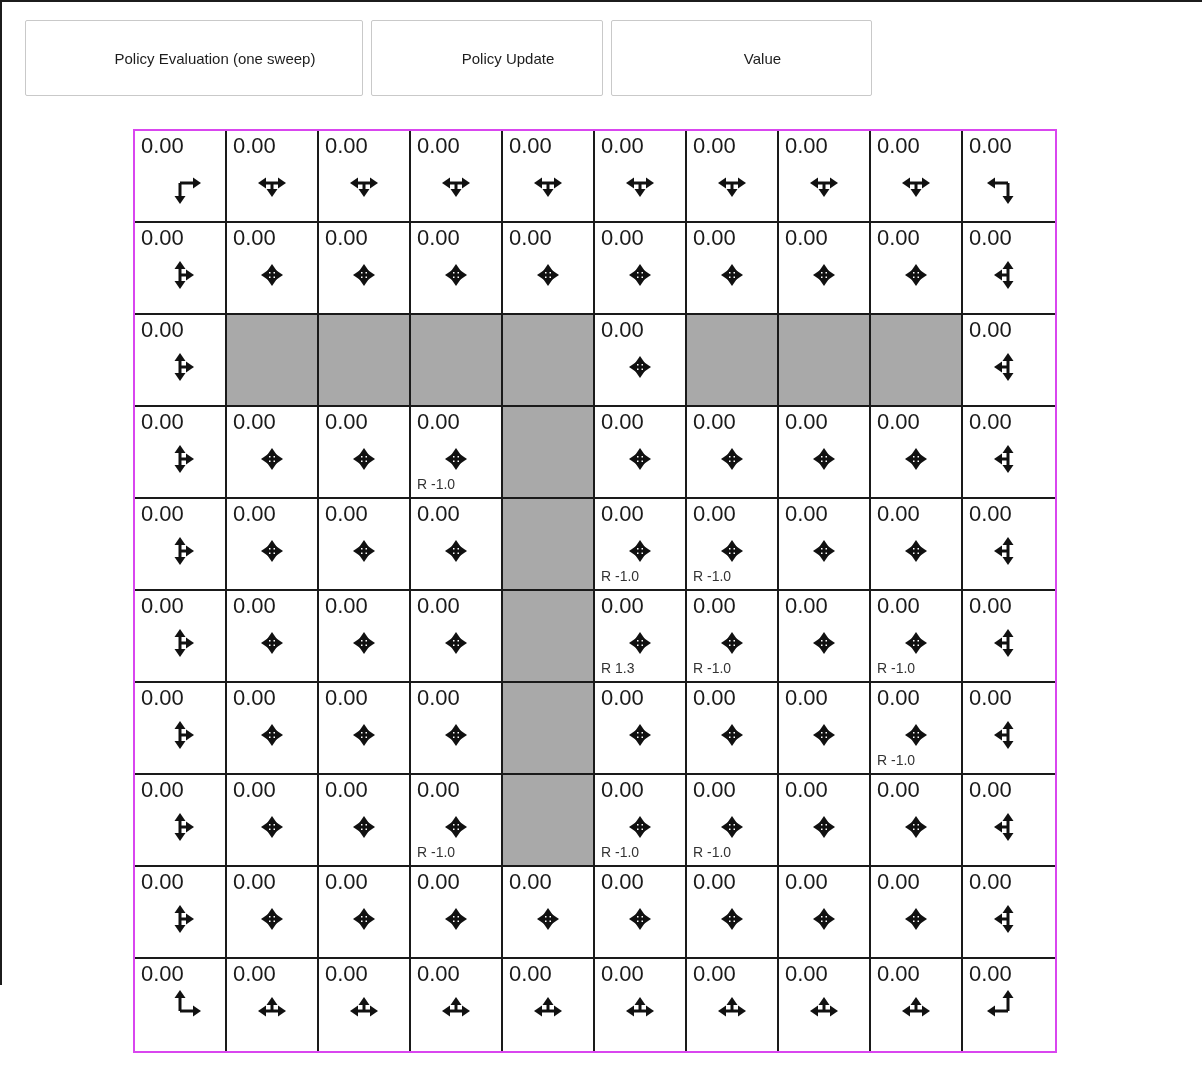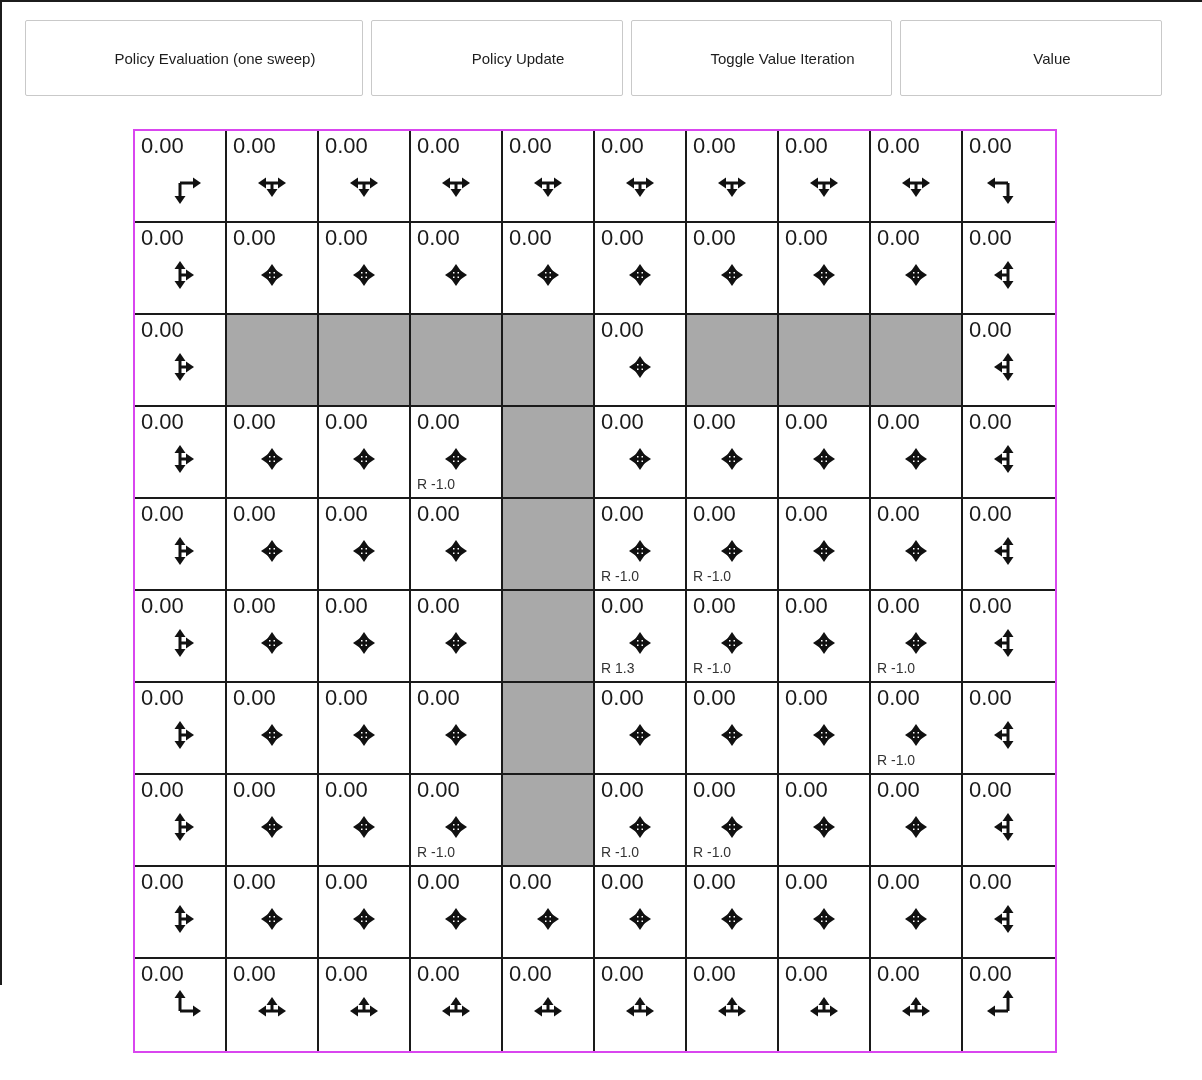--- a/index.html
+++ b/index.html
@@ -36,21 +36,21 @@
     font-size: 15px;
     color: #1d1d1d;
     display: flex;
     align-items: center;
     justify-content: center;
     cursor: pointer;
     box-sizing: border-box;
     padding-left: 48px;
   }
   .btn:nth-child(1) { width: 338px; }
-  .btn:nth-child(2) { width: 252px; }
+  .btn:nth-child(2) { width: 232px; }
   .btn:nth-child(3) { width: 261px; }
   .btn:nth-child(4) { width: 262px; }
 
   .grid {
     position: absolute;
     left: 133px;
     top: 129px;
     display: grid;
     grid-template-columns: repeat(10, 92px);
     grid-auto-rows: 92px;
@@ -92,21 +92,20 @@
 </style>
 </head>
 <body>
 
 <div class="screen-edge-top"></div>
 <div class="screen-edge-left"></div>
 
 <div class="toolbar">
   <button class="btn">Policy Evaluation (one sweep)</button>
   <button class="btn">Policy Update</button>
-  <button class="btn">Toggle Value Iteration</button>
   <button class="btn">Value</button>
 </div>
 
 <div class="grid">
     <div class="cell">
       <span class="val">0.00</span>
       <svg width="90" height="90" class="arrows">
         <line x1="45" y1="52" x2="58" y2="52" stroke="#111111" stroke-width="3"></line>
         <polygon points="66,52 58,57.5 58,46.5" fill="#111111"></polygon>
         <line x1="45" y1="52" x2="45" y2="65" stroke="#111111" stroke-width="3"></line>

